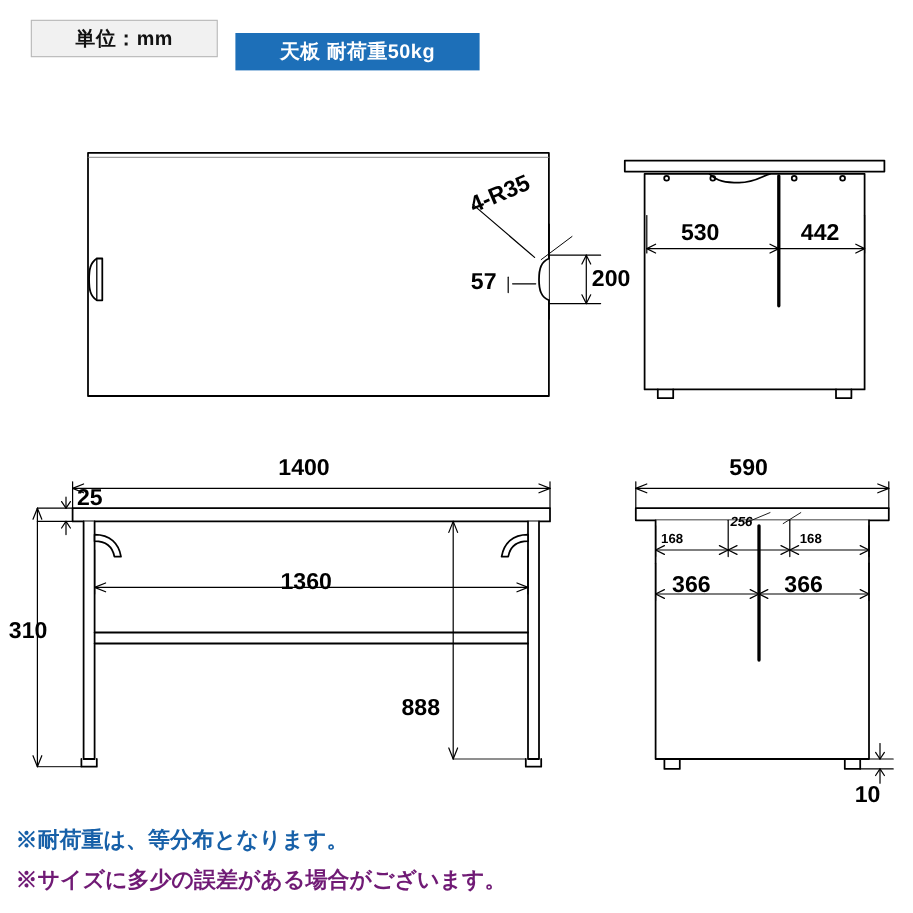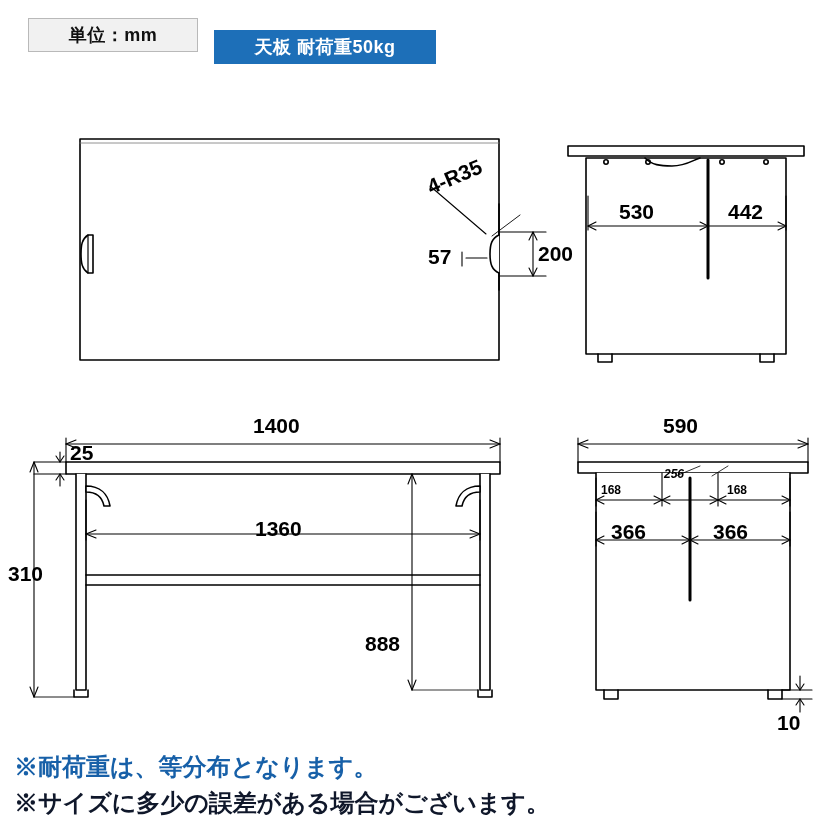--- a/index.html
+++ b/index.html
@@ -72,28 +72,28 @@
     font-weight: bold;
     color: #000;
     white-space: nowrap;
     line-height: 1;
   }
   .dim.small {
     font-size: 12px;
   }
   .note {
     position: absolute;
-    font-size: 24px;
+    font-size: 20px;
     font-weight: bold;
     color: #1760a8;
     white-space: nowrap;
     line-height: 1.25;
   }
   .note.dark {
-    color: #0f172a;
+    color: #701a75;
   }
 </style>
 </head>
 <body>
 
 <div class="root">
 
   <div class="badge-unit">単位：mm</div>
   <div class="badge-load">天板 耐荷重50kg</div>
 

